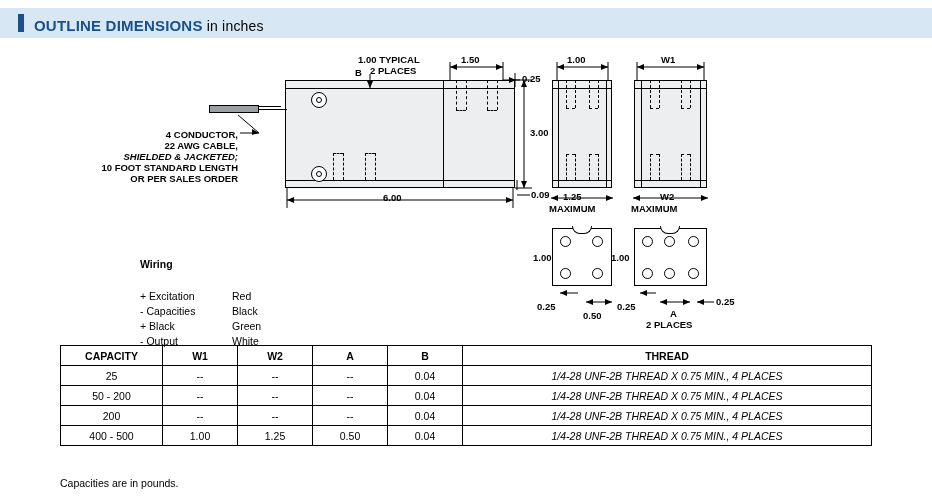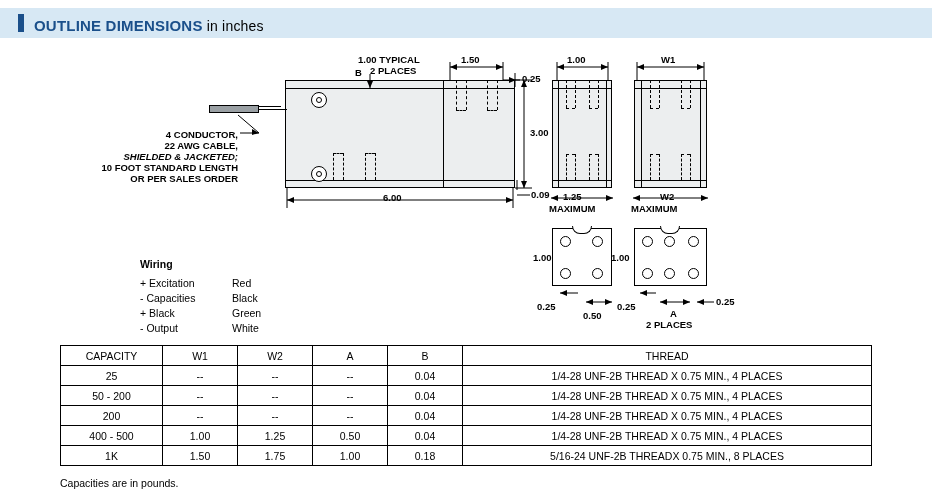--- a/index.html
+++ b/index.html
@@ -37,35 +37,35 @@
   .line{position:absolute;background:#000;}
   .hline{height:1px;}
   .vline{width:1px;}
   .dash-v{position:absolute;width:0;border-left:1px dashed #000;}
   .dash-h{position:absolute;height:0;border-top:1px dashed #000;}
 
   .circ{position:absolute;border:1.2px solid #000;border-radius:50%;background:#fff;box-sizing:border-box;}
 
   
   .wiring{position:absolute;left:140px;top:218px;font-size:10.5px;}
-  .wiring .head{font-weight:bold;margin-bottom:5px;}
+  .wiring .head{font-weight:bold;margin-bottom:18px;}
   .wiring table{border-collapse:collapse;font-size:10.5px;}
   .wiring td{padding:1.5px 0;}
   .wiring td.sig{width:92px;}
 
   
   .tbl{
     position:absolute;left:60px;top:345px;width:812px;
     border-collapse:collapse;font-size:10.5px;
   }
   .tbl th,.tbl td{
     border:1px solid #000;text-align:center;height:19px;padding:0 2px;
   }
-  .tbl th{font-weight:normal;}
-  .tbl td.thread{text-align:center;}
+  .tbl th{font-weight:bold;}
+  .tbl td.thread{text-align:center;font-style:italic;}
   .note{position:absolute;left:60px;top:477px;font-size:10.5px;}
 
   svg{position:absolute;left:0;top:0;overflow:visible;}
 </style>
 </head>
 <body>
 
 <div class="banner">
   <div class="banner-bar"></div>
   <div class="banner-title">
@@ -333,23 +333,15 @@
       <td class="thread">1/4-28 UNF-2B THREAD X 0.75 MIN., 4 PLACES</td>
     </tr>
     <tr>
       <td>400 - 500</td>
       <td>1.00</td>
       <td>1.25</td>
       <td>0.50</td>
       <td>0.04</td>
       <td class="thread">1/4-28 UNF-2B THREAD X 0.75 MIN., 4 PLACES</td>
     </tr>
-    <tr>
-      <td>1K</td>
-      <td>1.50</td>
-      <td>1.75</td>
-      <td>1.00</td>
-      <td>0.18</td>
-      <td class="thread">5/16-24 UNF-2B THREADX 0.75 MIN., 8 PLACES</td>
-    </tr>
   </tbody>
 </table>
 <div class="note">Capacities are in pounds.</div>
 
 </body></html>

